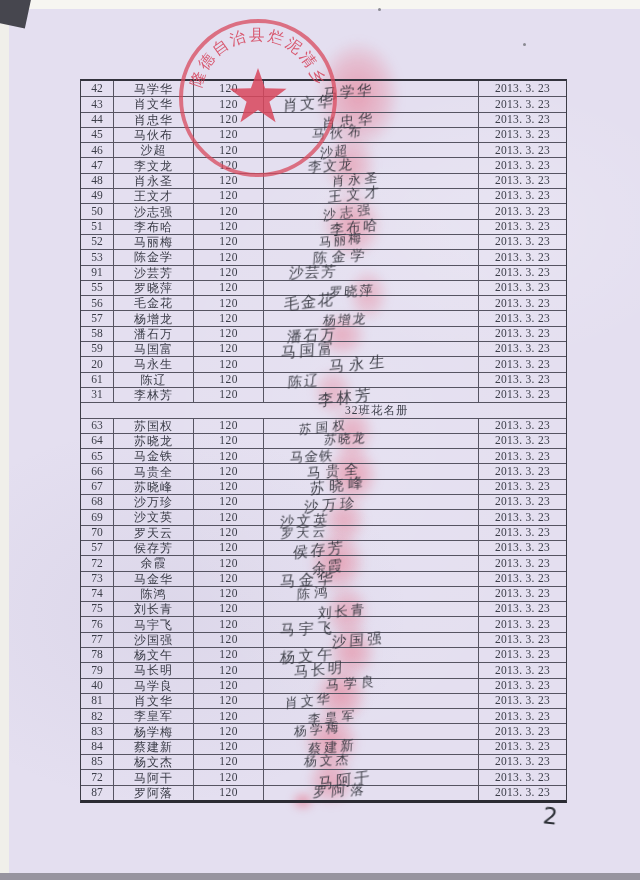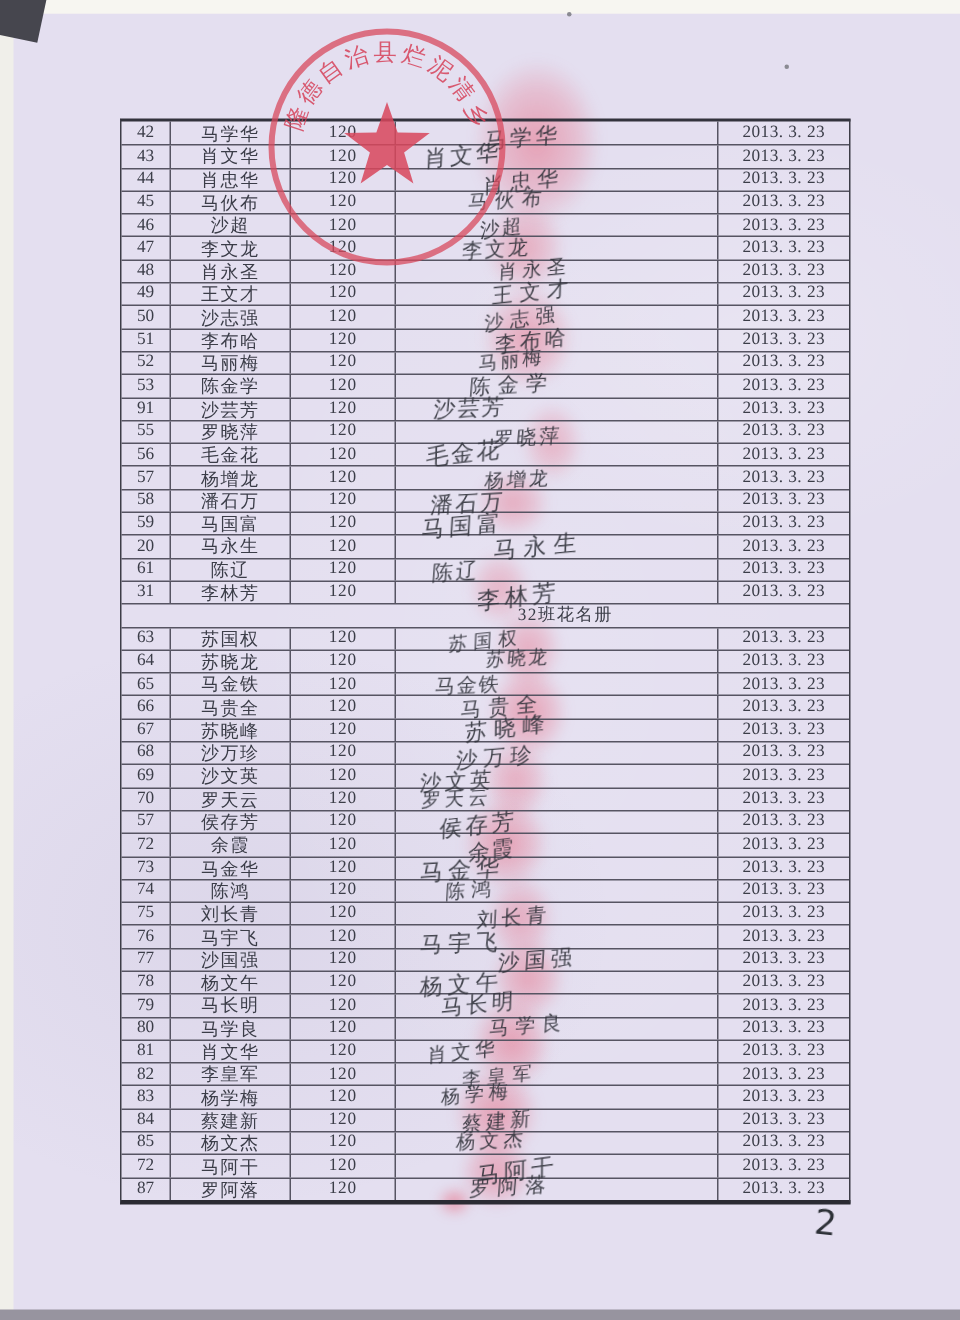--- a/index.html
+++ b/index.html
@@ -343,21 +343,21 @@
         <div class="cell cell-date">2013. 3. 23</div>
       </div>
       <div class="row">
         <div class="cell cell-no">79</div>
         <div class="cell cell-name">马长明</div>
         <div class="cell cell-amount">120</div>
         <div class="cell cell-sig"></div>
         <div class="cell cell-date">2013. 3. 23</div>
       </div>
       <div class="row">
-        <div class="cell cell-no">80</div>
+        <div class="cell cell-no">40</div>
         <div class="cell cell-name">马学良</div>
         <div class="cell cell-amount">120</div>
         <div class="cell cell-sig"></div>
         <div class="cell cell-date">2013. 3. 23</div>
       </div>
       <div class="row">
         <div class="cell cell-no">81</div>
         <div class="cell cell-name">肖文华</div>
         <div class="cell cell-amount">120</div>
         <div class="cell cell-sig"></div>

